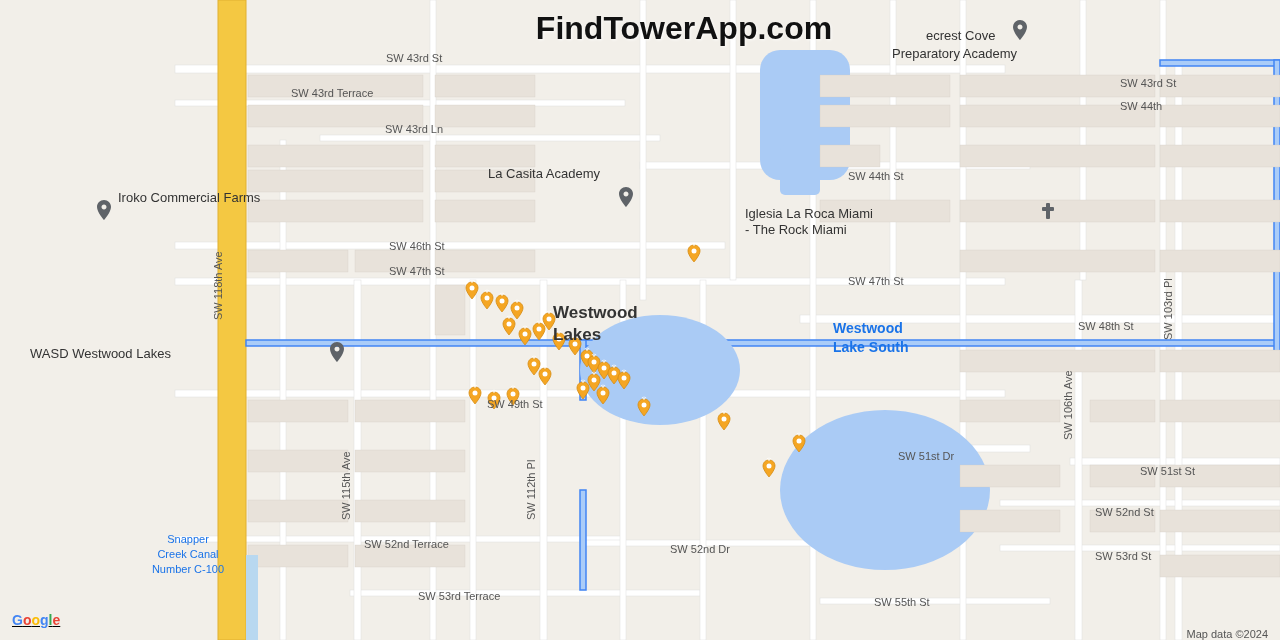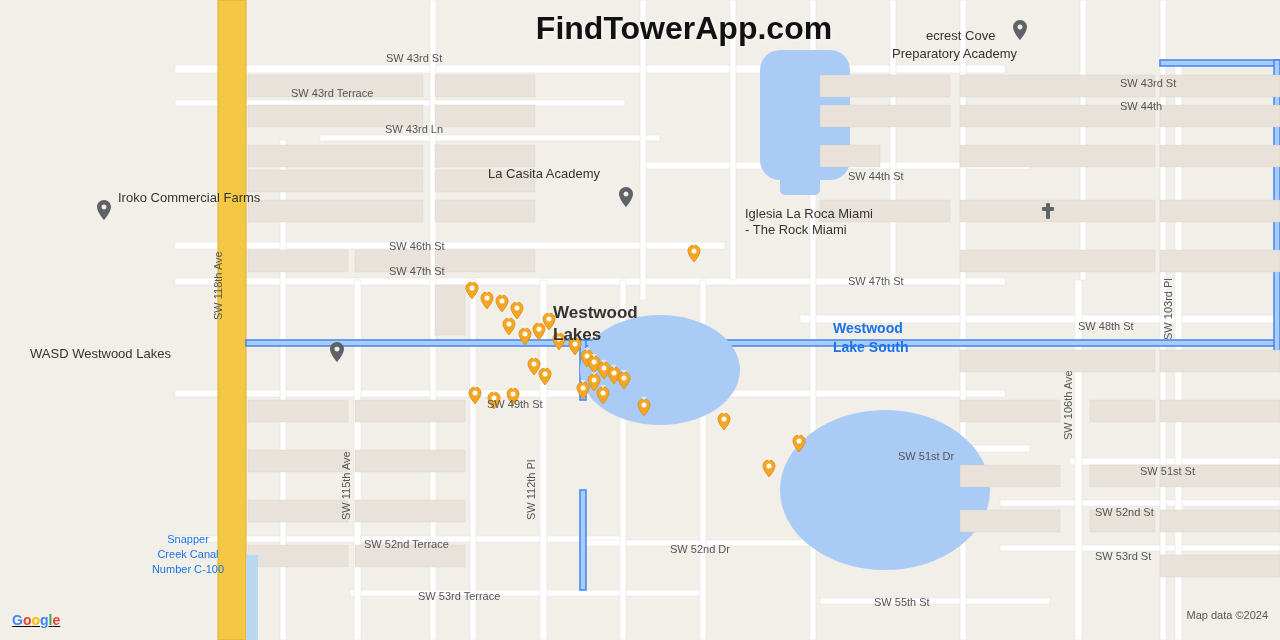--- a/index.html
+++ b/index.html
@@ -48,21 +48,21 @@
     .google-logo .g { color: #4285F4; }
     .google-logo .o1 { color: #EA4335; }
     .google-logo .o2 { color: #FBBC05; }
     .google-logo .g2 { color: #4285F4; }
     .google-logo .l { color: #34A853; }
     .google-logo .e { color: #EA4335; }
 
     
     .map-data-text {
       position: absolute;
-      bottom: 19px;
+      bottom: 0;
       right: 12px;
       font-size: 11px;
       color: #555;
       z-index: 10;
     }
   </style>
 </head>
 <body>
 
 <div id="map-container">

